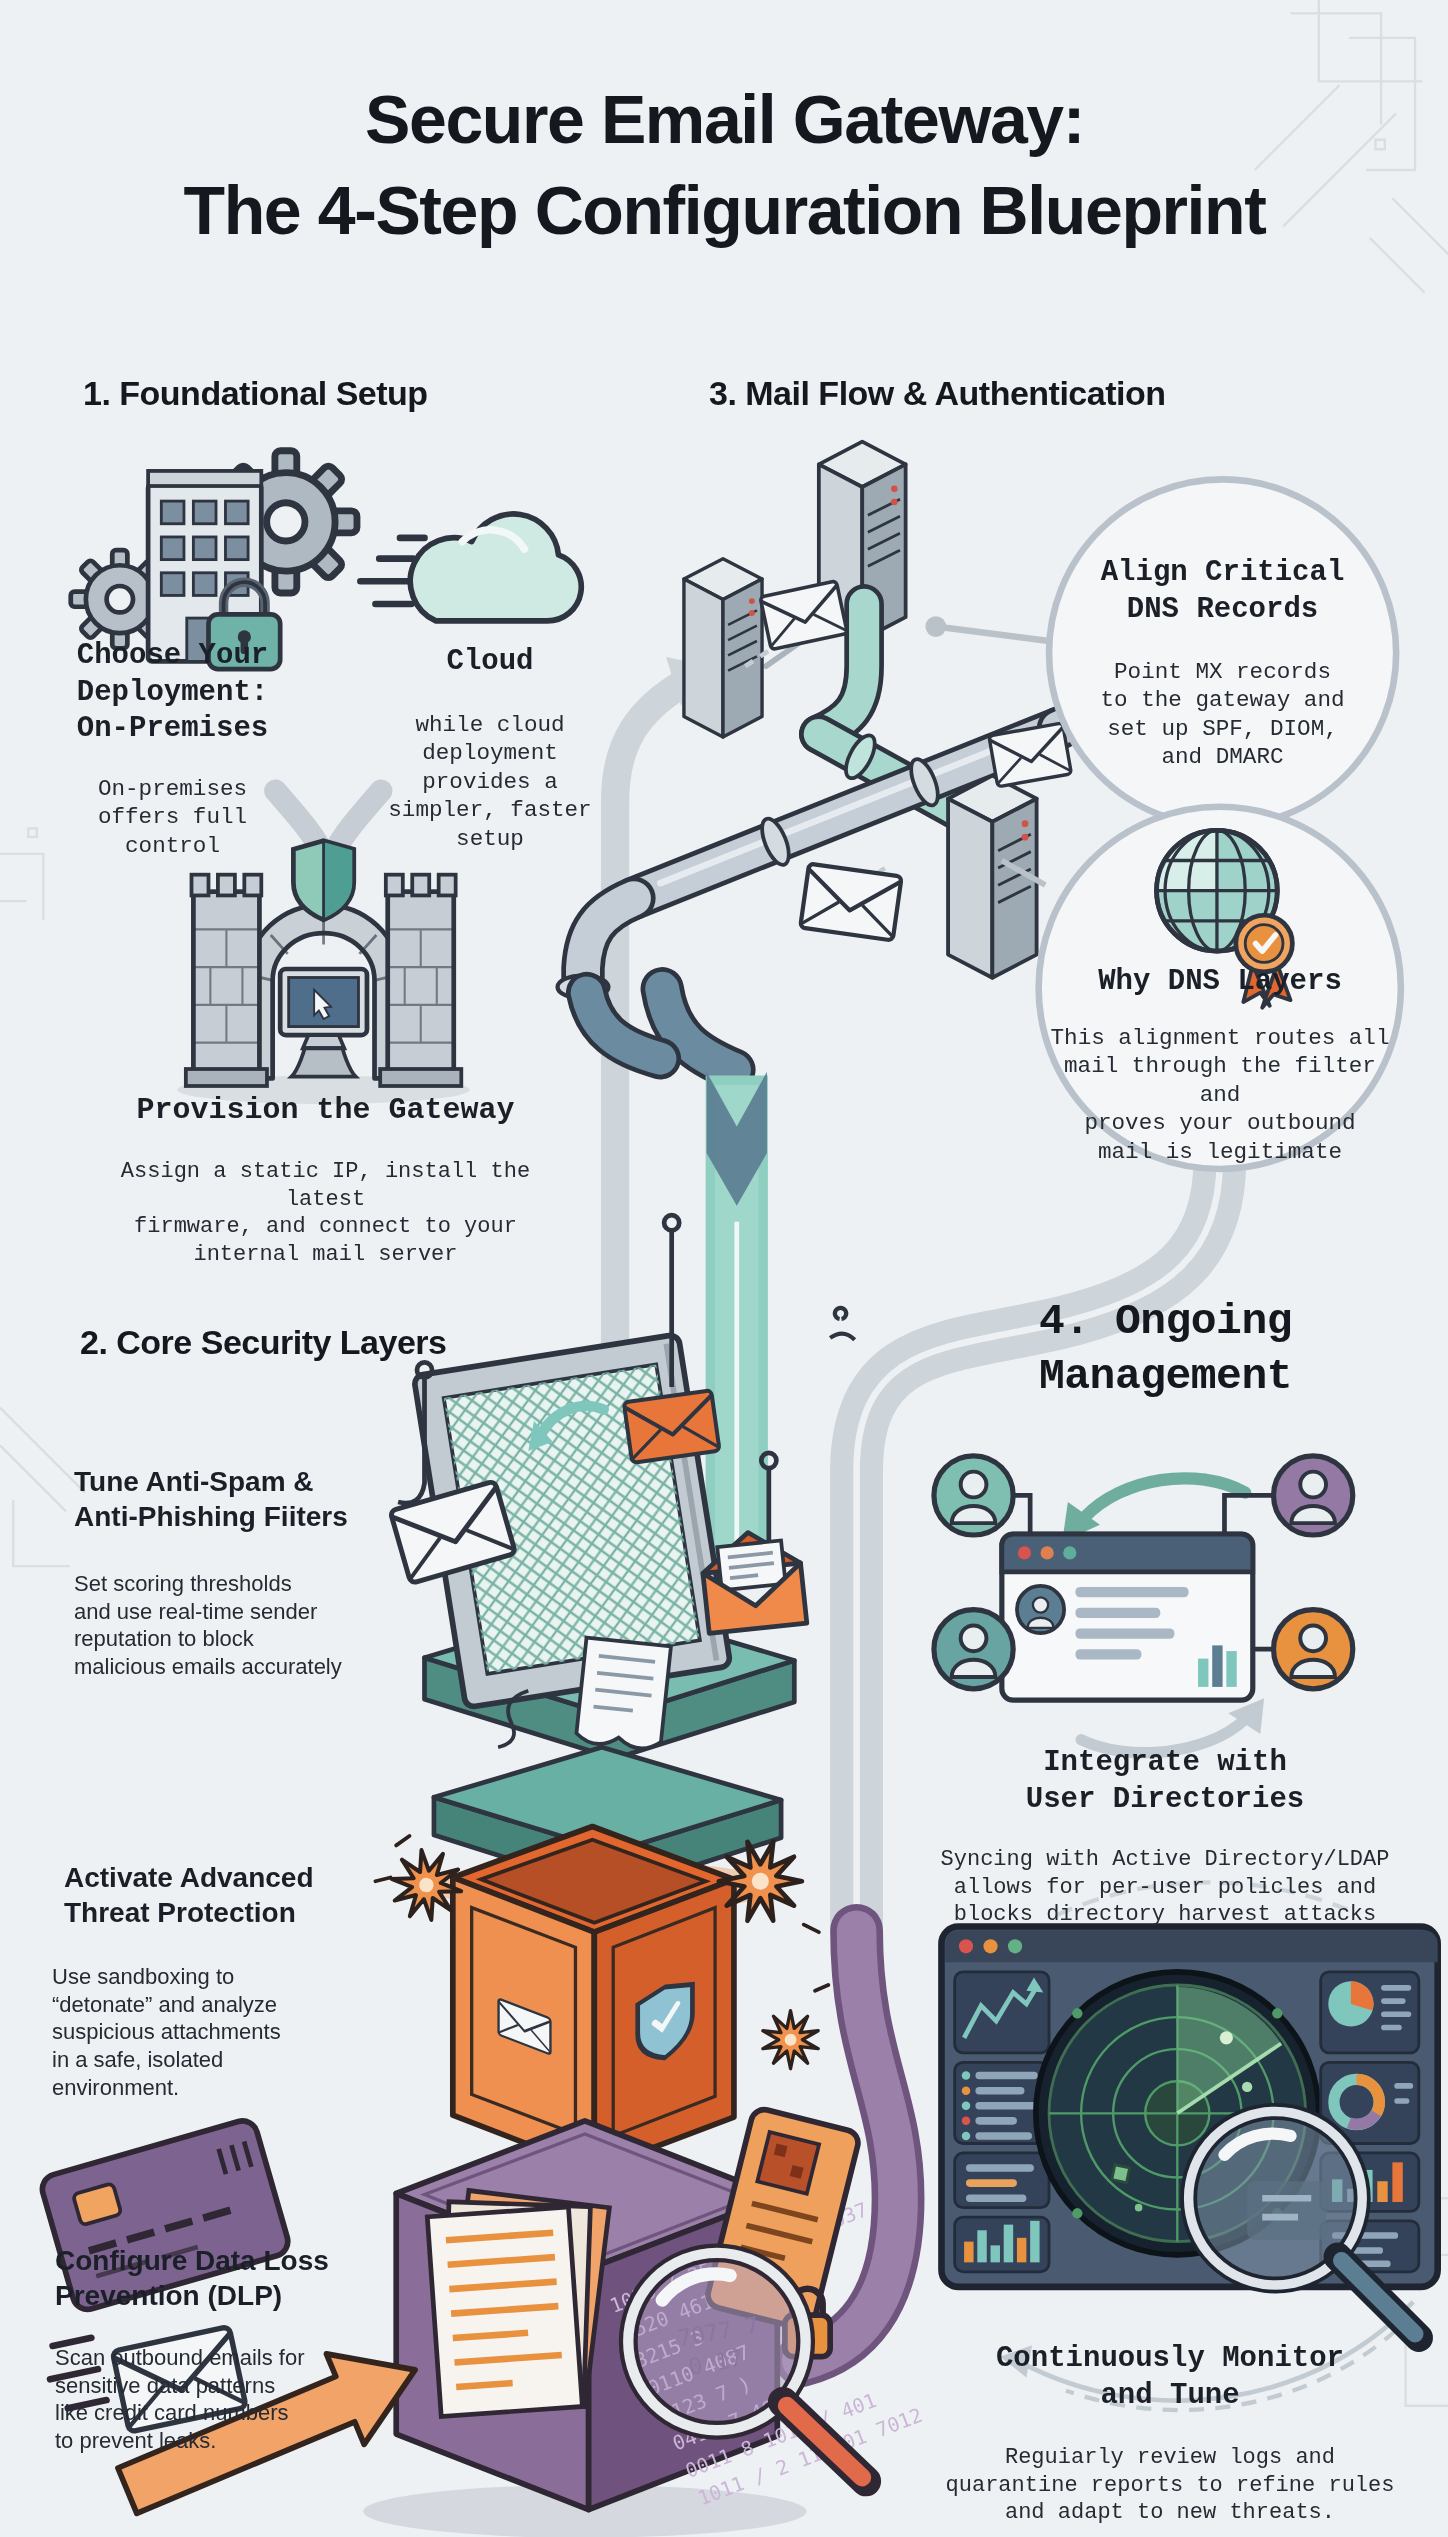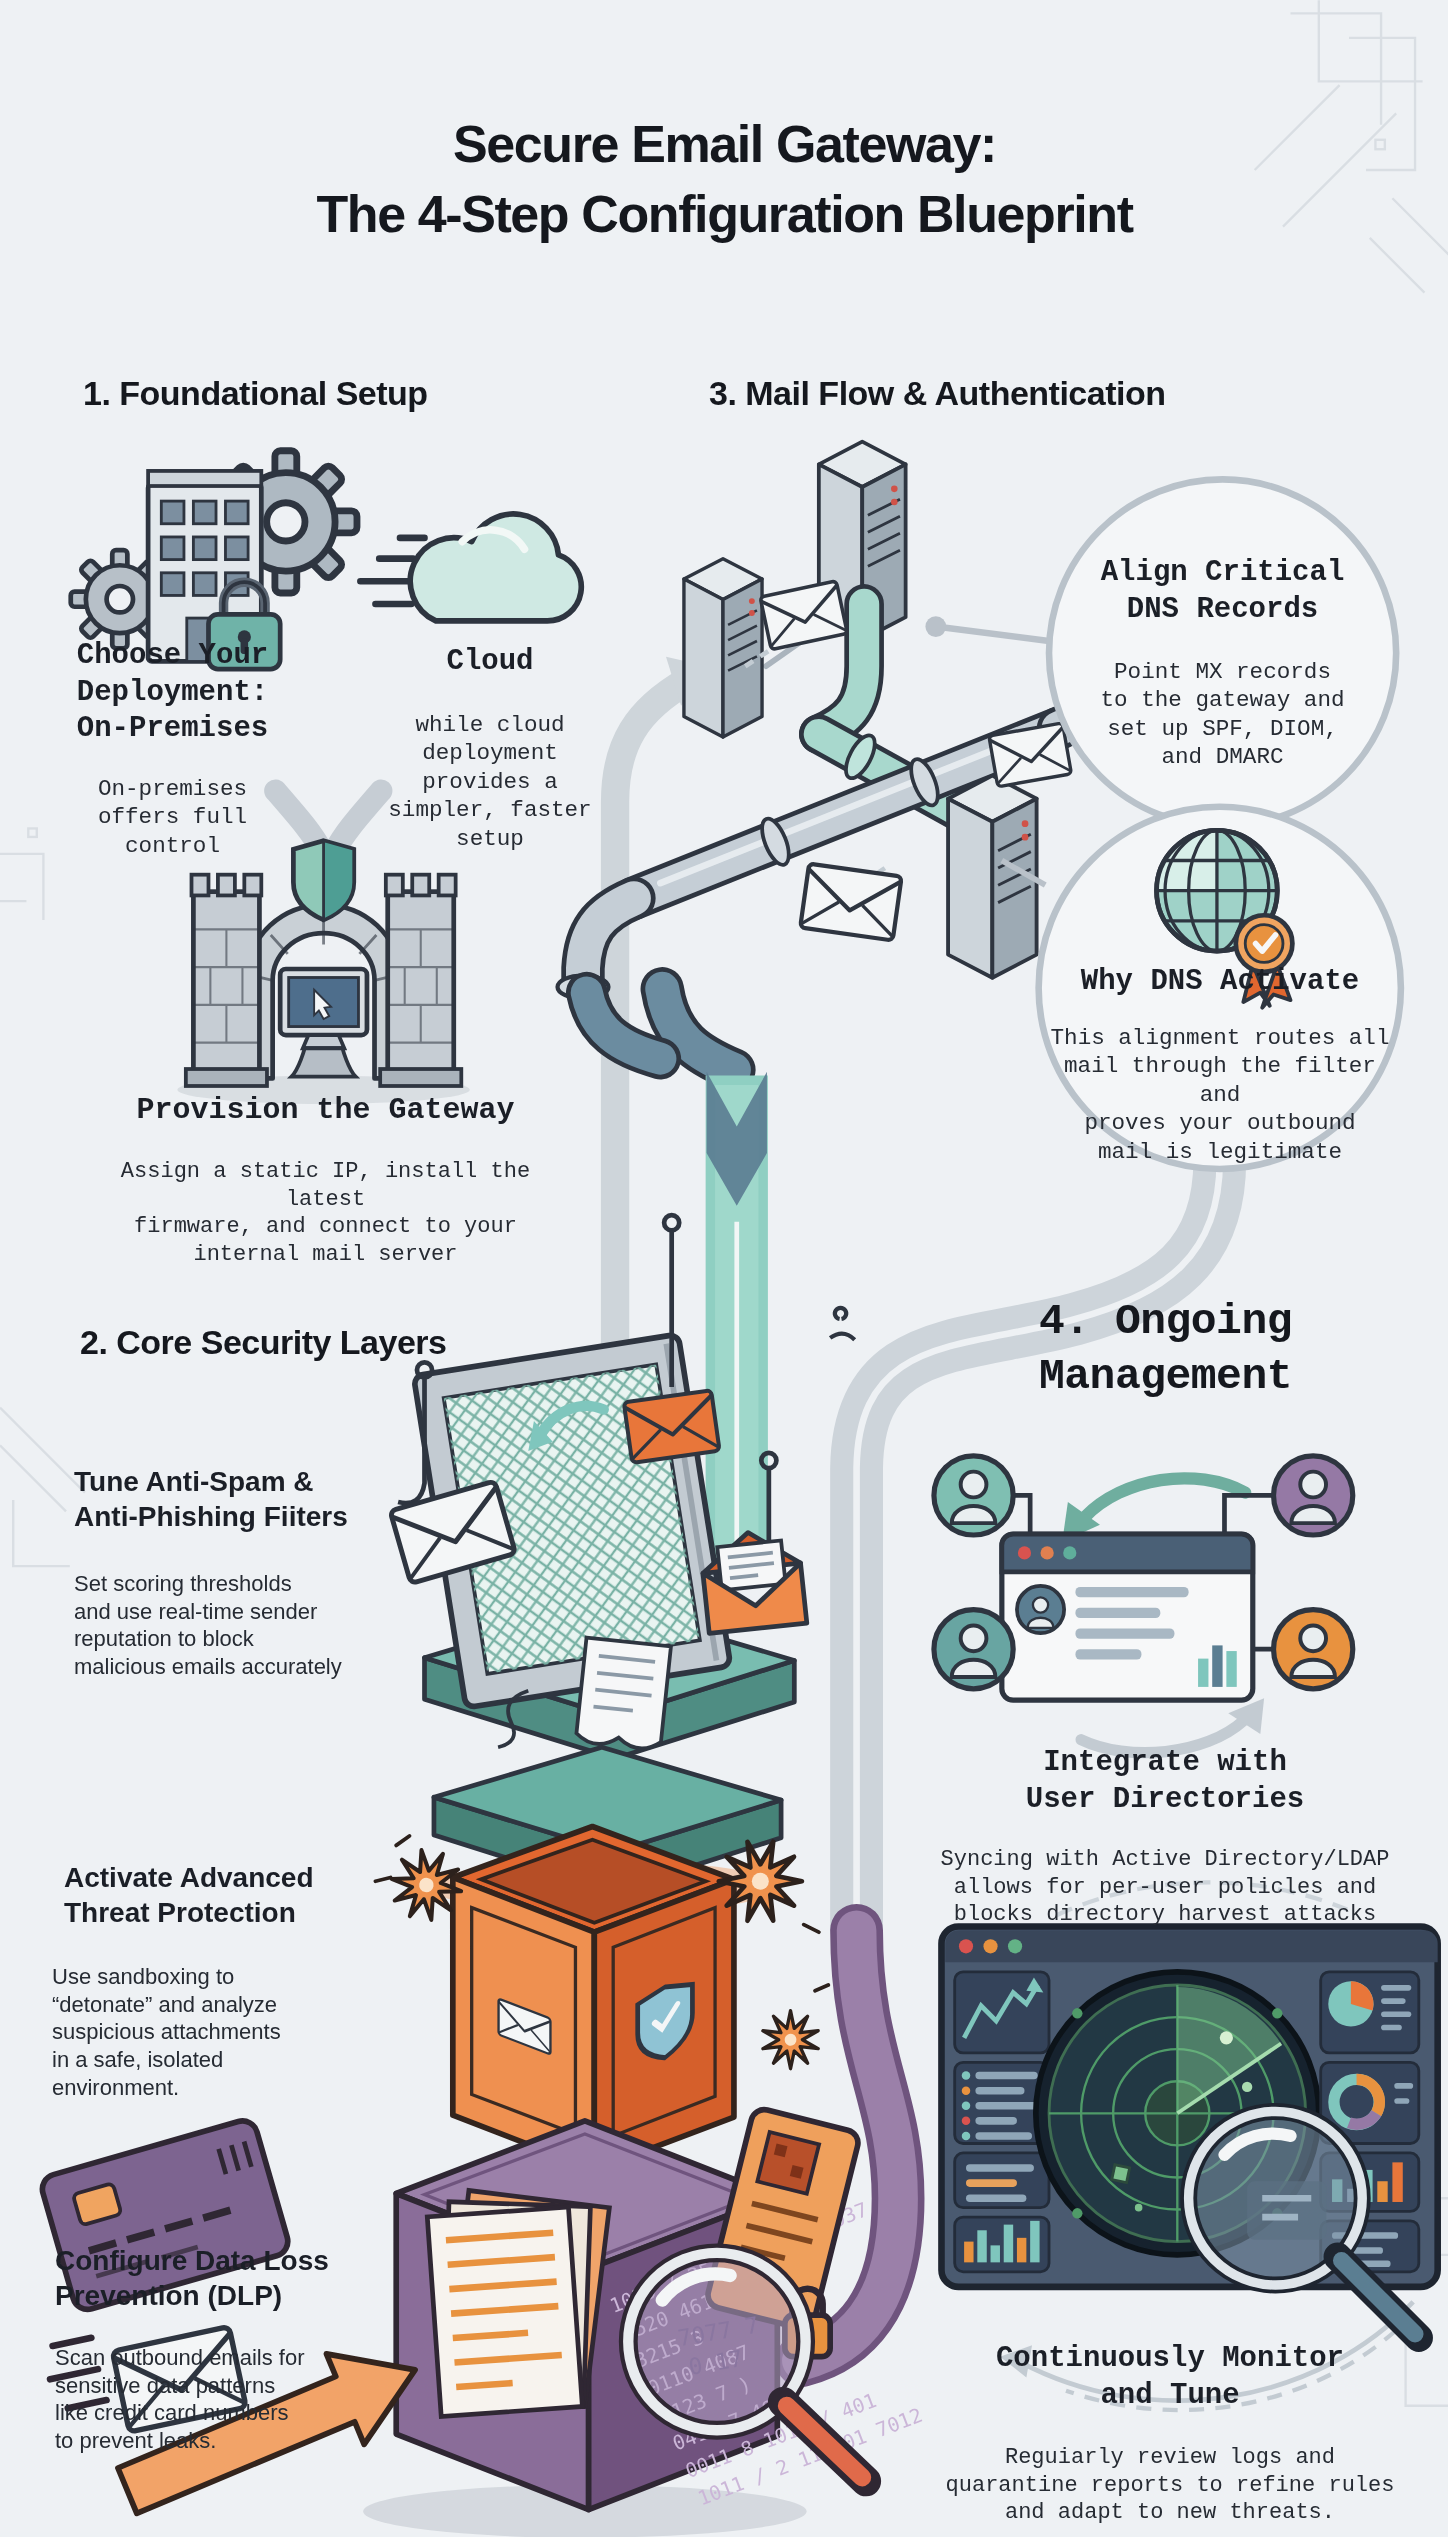--- a/index.html
+++ b/index.html
@@ -6,21 +6,21 @@
   body{
     width:1449px;height:2538px;position:relative;overflow:hidden;
     background:#eef1f4;
     font-family:"Liberation Sans","DejaVu Sans",sans-serif;
   }
   .abs{position:absolute;}
   .pre{white-space:pre-line;}
   .ctr{text-align:center;font-family:Liberation Mono, monospace;}
   .pagetitle{
     left:0;top:74px;width:1449px;text-align:center;
-    font-size:52px;font-weight:bold;color:#15181e;letter-spacing:-1.4px;line-height:1.34;margin-top:36px;
+    font-size:68px;font-weight:bold;color:#15181e;letter-spacing:-1.4px;line-height:1.34;
   }
   .sechead{font-size:34px;font-weight:bold;color:#15181e;letter-spacing:-0.5px;}
   .itemtitle{font-size:29px;font-weight:bold;color:#1b1f27;line-height:1.26;}
   .body{font-size:22.6px;color:#262b33;line-height:1.26;margin-top:18px;}
   .body.sm{font-size:22px;}
   svg{display:block;}
 </style>
 </head>
 <body>
 
@@ -531,21 +531,21 @@
 firmware, and connect to your
 internal mail server</div>
 
 <div class="abs sechead" style="left:709px;top:374px">3. Mail Flow &amp; Authentication</div>
 <div class="abs itemtitle pre ctr" style="left:1062px;top:555px;width:321px">Align Critical
 DNS Records</div>
 <div class="abs body pre ctr" style="left:1062px;top:640px;width:321px">Point MX records
 to the gateway and
 set up SPF, DIOM,
 and DMARC</div>
-<div class="abs itemtitle pre ctr" style="left:1050px;top:964px;width:340px">Why DNS Activate</div>
+<div class="abs itemtitle pre ctr" style="left:1050px;top:964px;width:340px">Why DNS Layers</div>
 <div class="abs body pre ctr" style="left:1050px;top:1006px;width:340px">This alignment routes all
 mail through the filter and
 proves your outbound
 mail is legitimate</div>
 
 <div class="abs sechead" style="left:80px;top:1323px">2. Core Security Layers</div>
 <div class="abs itemtitle pre" style="left:74px;top:1464px;width:434px;font-size:28px">Tune Anti-Spam &amp;
 Anti-Phishing Fiiters</div>
 <div class="abs body sm pre" style="left:74px;top:1552px;width:396px">Set scoring thresholds
 and use real-time sender

